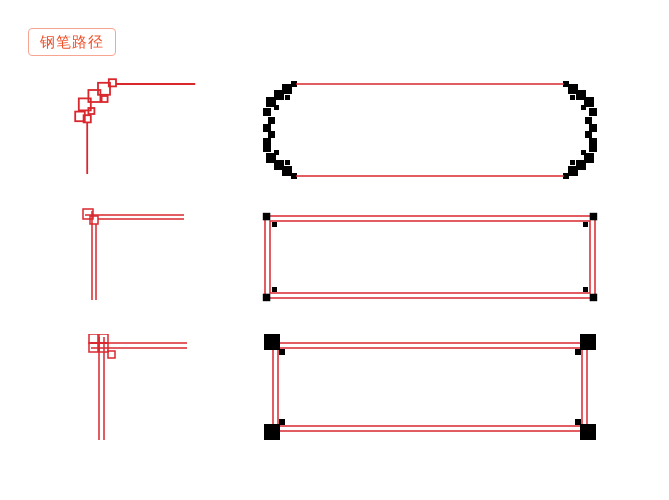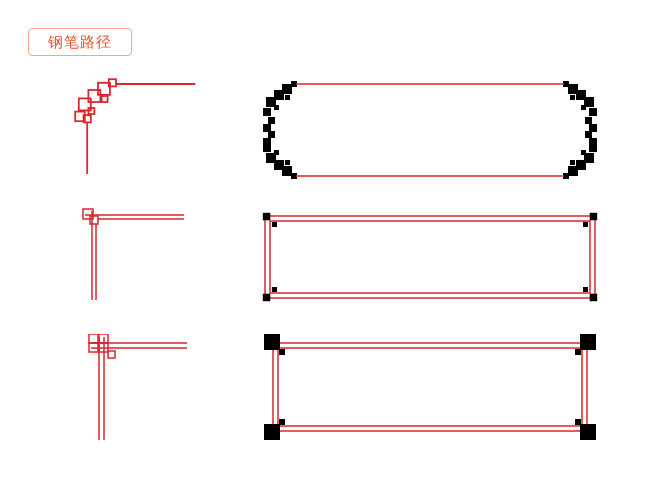--- a/index.html
+++ b/index.html
@@ -9,21 +9,21 @@
     font-family:"Liberation Sans","DejaVu Sans",sans-serif;
   }
   .tabs{position:absolute;left:28px;top:28px;display:flex;align-items:stretch;height:28px;}
   .tab{display:flex;align-items:center;justify-content:center;
        font-size:15px;letter-spacing:1px;box-sizing:border-box;cursor:pointer;}
   .tab.active{
     width:54px;background:var(--accent,#f0502a);color:#ffffff;
     border-radius:4px 0 0 4px;
   }
   .tab.inactive{
-    width:104px;background:#ffffff;color:var(--accent,#f0502a);
+    width:88px;background:#ffffff;color:var(--accent,#f0502a);
     border:1px solid var(--accent-soft,#f7a491);border-radius:4px;
   }
   .art{position:absolute;color:var(--red,#d9272e);}
   .art svg{display:block;}
   .art rect,.art line,.art path,.art polyline{fill:none;stroke:currentColor;stroke-width:1.5;}
 </style>
 </head>
 <body style="--accent: #f0502a; --accent-soft: #f7a491; --red: #d9272e; --bg: #ffffff;">
 
 <svg width="0" height="0" style="position:absolute" aria-hidden="true">

